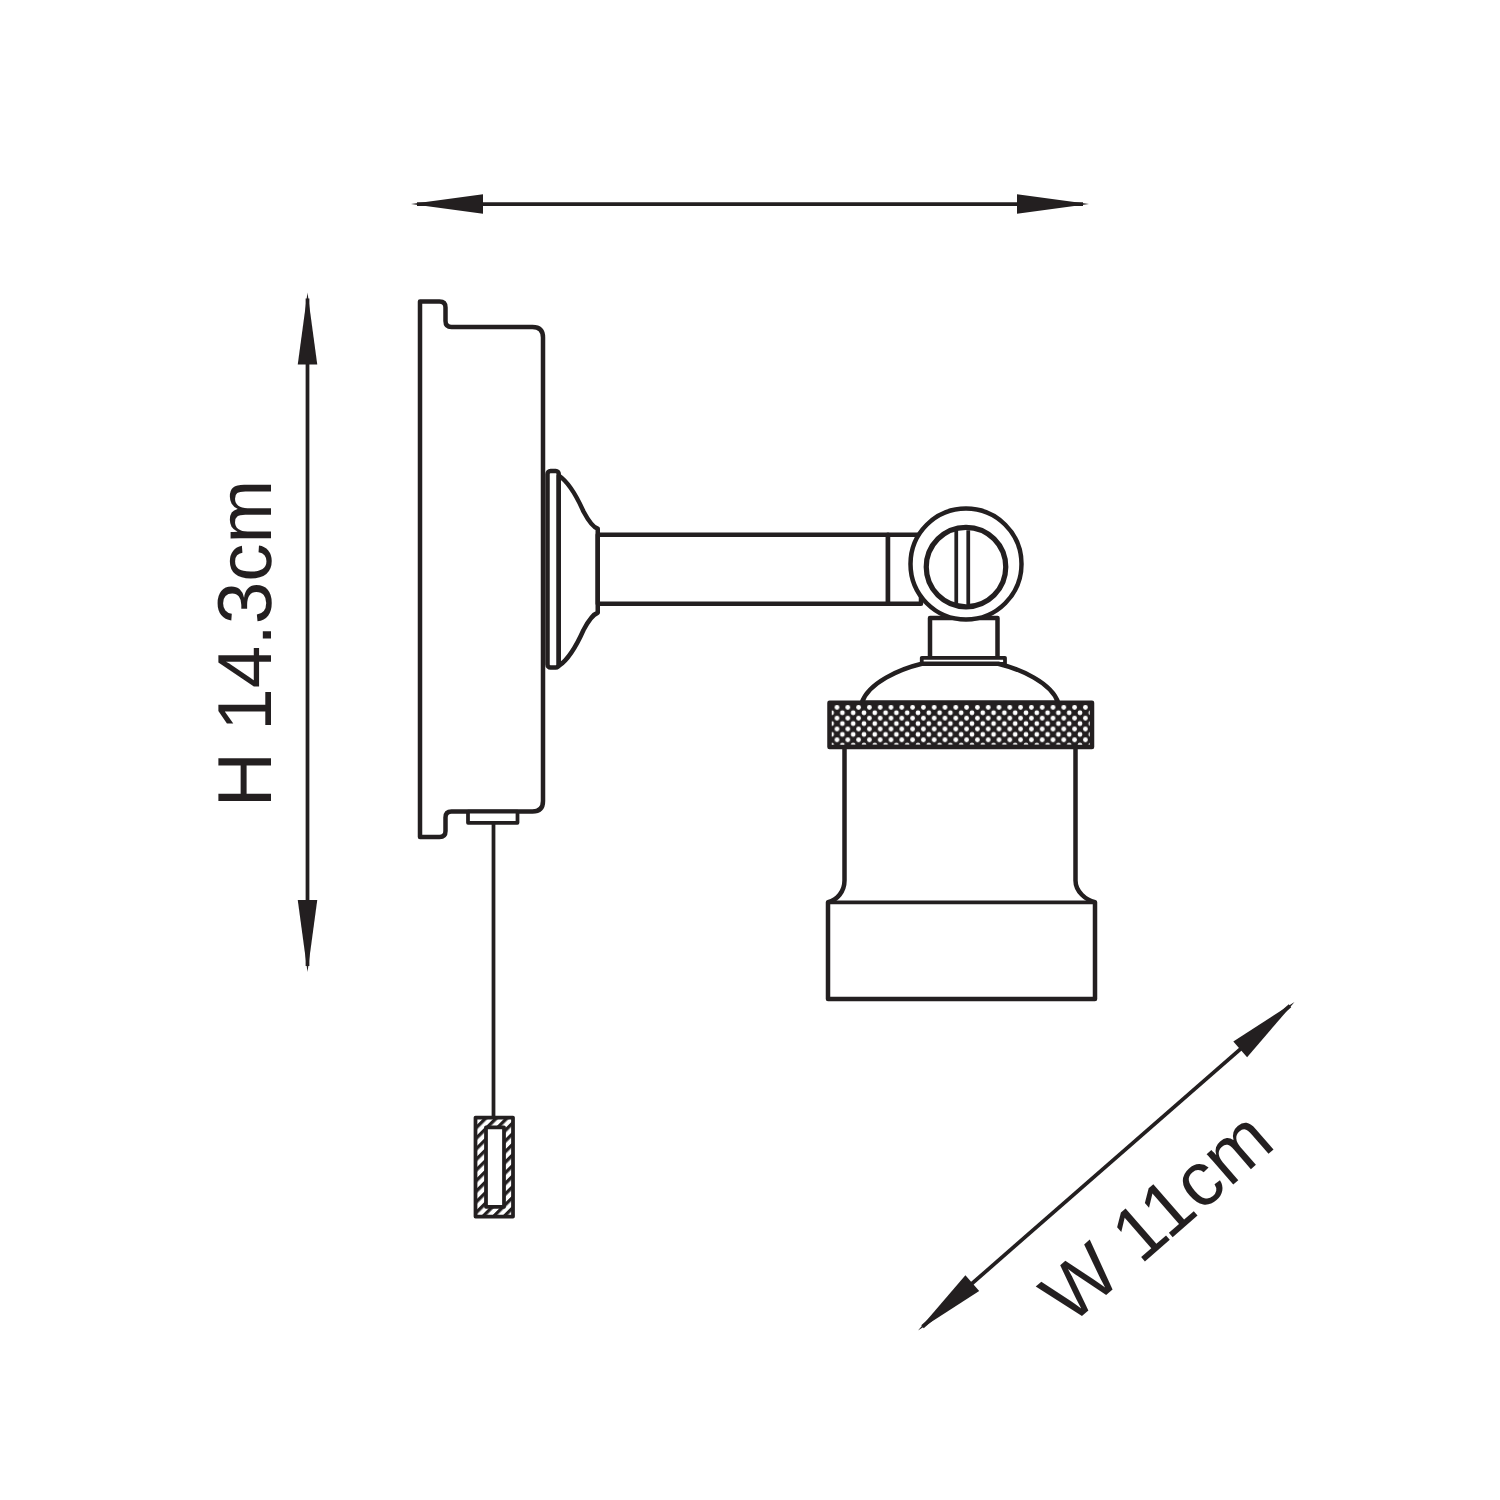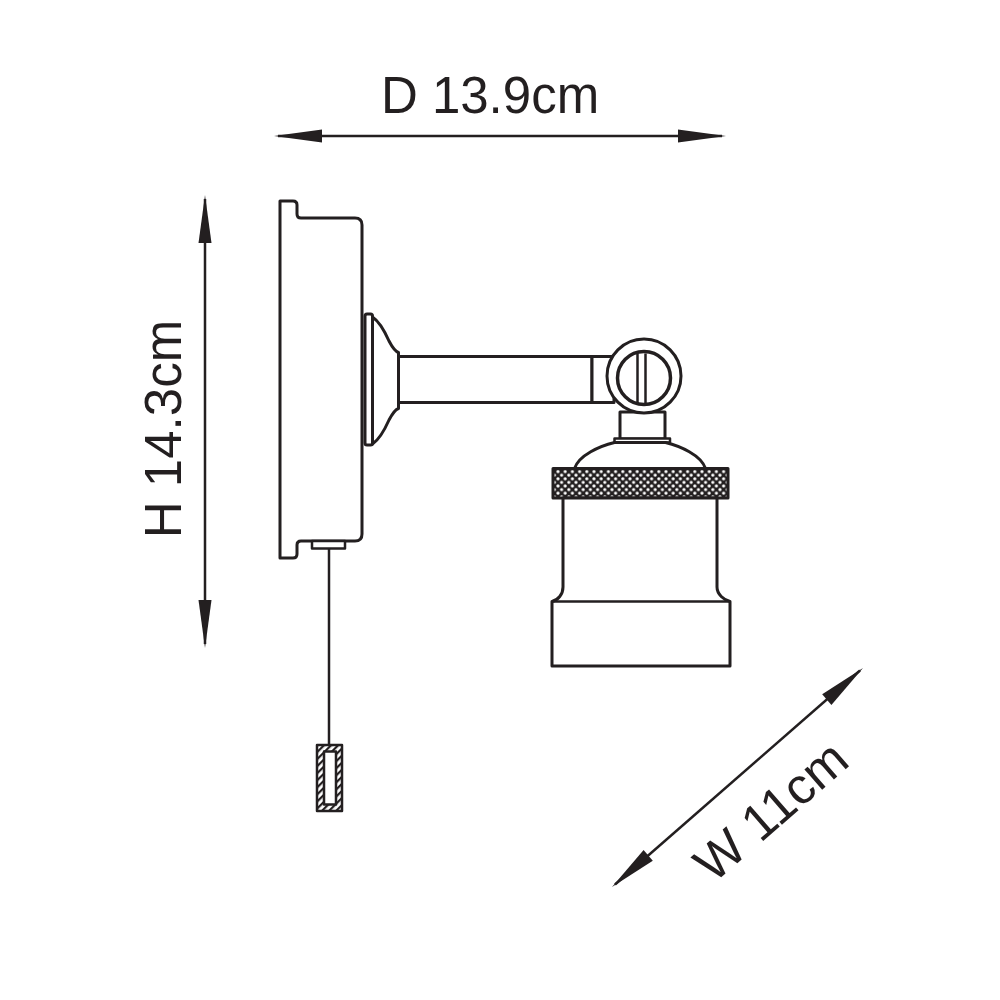--- a/index.html
+++ b/index.html
@@ -99,19 +99,18 @@
       </g>
 
       <g>
         <line x1="615" y1="884.5" x2="860" y2="670.5"></line>
         <polygon points="612,887 643.6,850.1 652.8,860.7" stroke="none"></polygon>
         <polygon points="863,668 822.2,694.3 831.4,704.9" stroke="none"></polygon>
       </g>
     </g>
   </svg>
 
-  <div class="dim-label" style="left:490px;top:95px;">D 13.9cm</div>
 
   <div class="dim-label rot-90" style="left:163px;top:429px;">H 14.3cm</div>
 
   <div class="dim-label rot-diag" style="left:771px;top:811px;">W 11cm</div>
 
 </div>
 
 </body></html>

